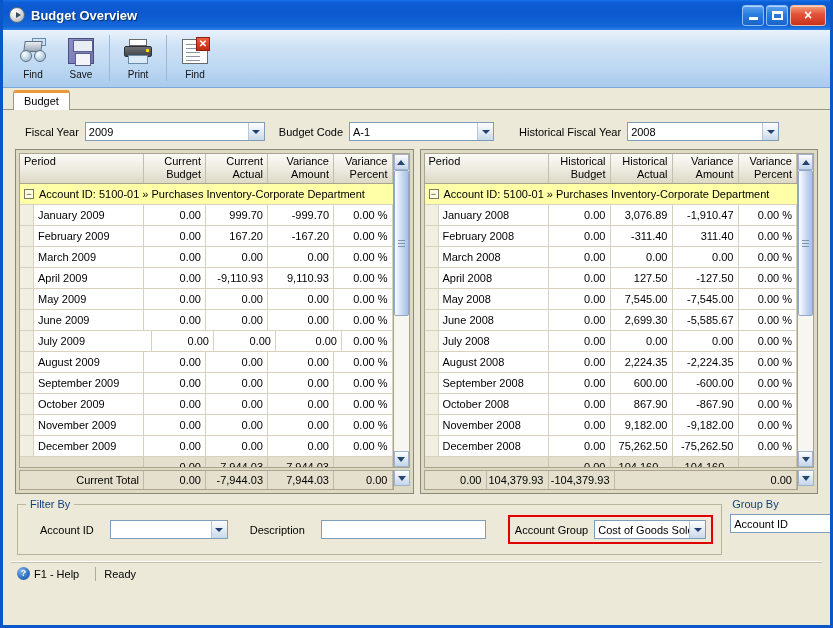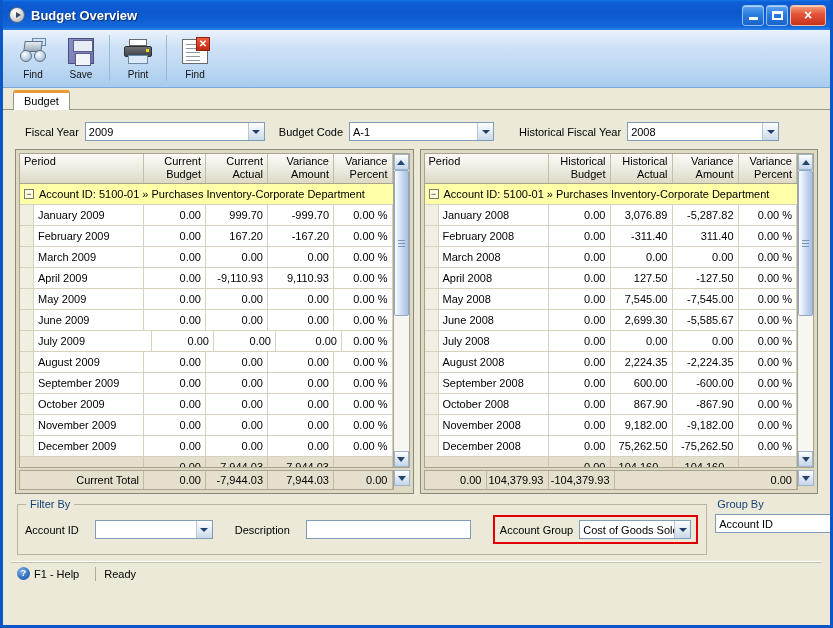--- a/index.html
+++ b/index.html
@@ -265,21 +265,21 @@
     border: 1px solid #8fa8c8; border-radius:2px;
     display:flex; align-items:center; justify-content:center;
   }
   .sb-thumb::after { content:""; width:7px; height:7px;
      background: repeating-linear-gradient(180deg,#7f95b4 0 1px,transparent 1px 3px); }
 
   
   .bottomwrap { display:flex; gap:8px; padding: 10px 6px 0 6px; flex:none; align-items:flex-start; }
   .fieldset {
     border: 1px solid #b9b49e;
-    padding: 10px 8px 10px 7px;
+    padding: 10px 8px 10px 22px;
     position: relative;
     flex: 1;
     display:flex; align-items:center; gap:16px;
   }
   .legend {
     position:absolute; top:-7px; left:8px;
     background:#ece9d8; padding: 0 4px;
     font-size:11px; color:#13417a;
   }
   .groupby { width: 168px; position: relative; padding-top: 10px; }
@@ -612,21 +612,21 @@
                 <div class="grp">
                   <span class="expander">−</span>
                   <span>Account ID: 5100-01 » Purchases Inventory-Corporate Department</span>
                 </div>
                 <div id="right-rows">
                     <div class="grow">
                       <div class="ind"></div>
                       <div class="gc" style="width:110px">January 2008</div>
                       <div class="gc num" style="width:62px">0.00</div>
                       <div class="gc num" style="width:62px">3,076.89</div>
-                      <div class="gc num" style="width:66px">-5,287.82</div>
+                      <div class="gc num" style="width:66px">-1,910.47</div>
                       <div class="gc num" style="flex:1">0.00 %</div>
                     </div>
                     <div class="grow">
                       <div class="ind"></div>
                       <div class="gc" style="width:110px">February 2008</div>
                       <div class="gc num" style="width:62px">0.00</div>
                       <div class="gc num" style="width:62px">-311.40</div>
                       <div class="gc num" style="width:66px">311.40</div>
                       <div class="gc num" style="flex:1">0.00 %</div>
                     </div>

